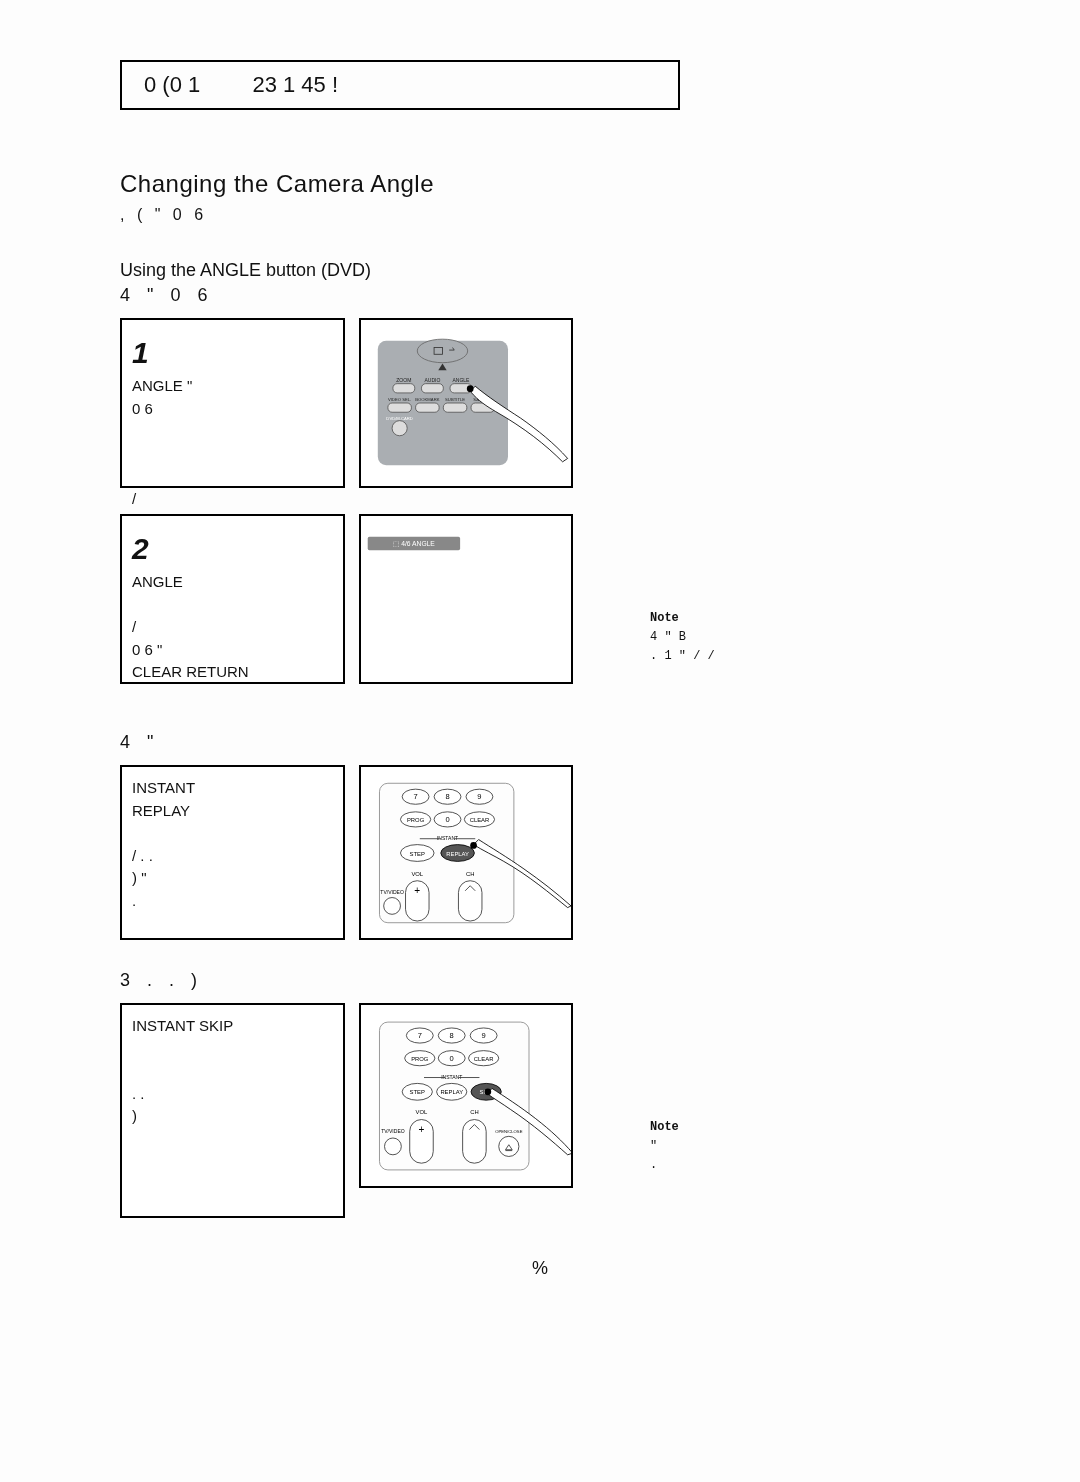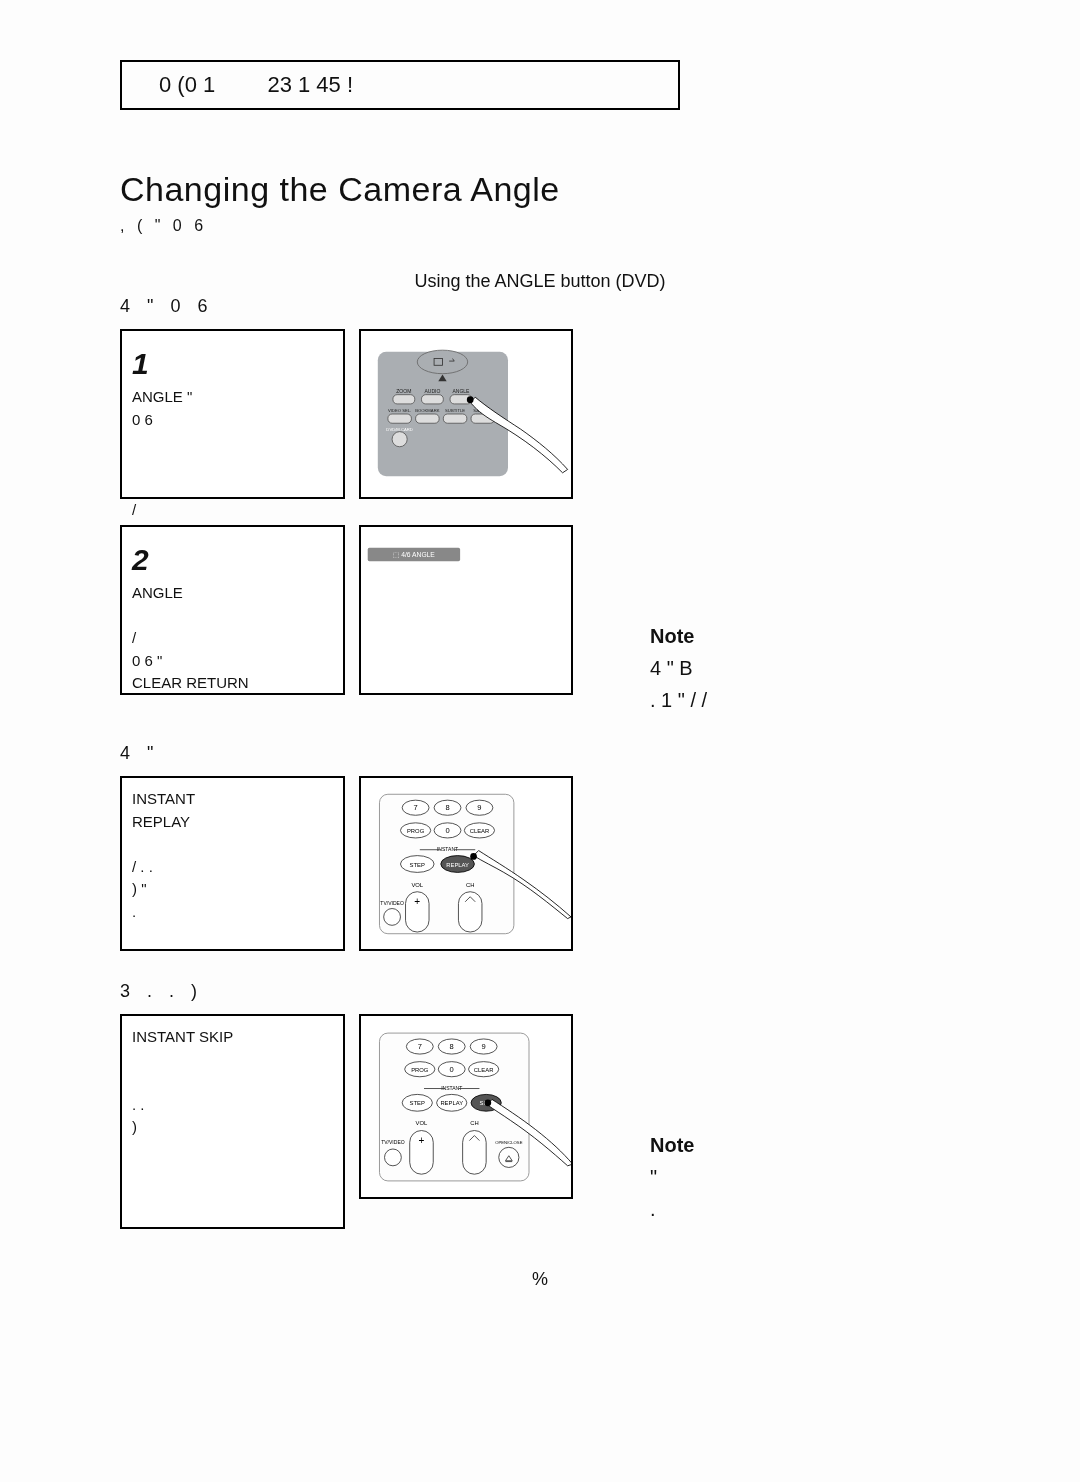--- a/index.html
+++ b/index.html
@@ -7,34 +7,34 @@
       width: 1080px;
       height: 1482px;
       background: #fdfdfd;
       font-family: Arial, Helvetica, sans-serif;
       color: #111;
       position: relative;
       padding: 60px 120px 40px 120px;
     }
     .black-banner {
       border: 2px solid #000;
-      padding: 10px 37px;
+      padding: 10px 22px;
       font-size: 22px;
       width: 560px;
       margin-bottom: 60px;
     }
     .black-banner .left { margin-right: 46px; }
     h1 {
-      font-size: 34px;
+      font-size: 24px;
       font-weight: normal;
       letter-spacing: 0.5px;
       margin-bottom: 8px;
     }
     .subline { font-size: 16px; margin-bottom: 36px; letter-spacing: 4px; }
-    .usingline { font-size: 18px; margin-bottom: 4px; text-align: center; }
+    .usingline { font-size: 18px; margin-bottom: 4px; }
     .usingsub { font-size: 18px; letter-spacing: 6px; margin-bottom: 12px; }
     .row { display: flex; gap: 14px; }
     .stepbox {
       border: 2px solid #000;
       width: 225px;
       height: 170px;
       padding: 10px;
       position: relative;
       font-size: 15px;
       line-height: 1.5;
@@ -46,21 +46,21 @@
       width: 214px;
       height: 170px;
       background: #fff;
       display: flex;
       align-items: center;
       justify-content: center;
       overflow: hidden;
     }
     .gap { height: 26px; }
     .remote-svg { width: 250px; height: 160px; }
-    .floating-note { position: absolute; font-size: 20px; line-height: 1.6; }
+    .floating-note { position: absolute; font-size: 12px; line-height: 1.6; font-family: Liberation Mono, monospace; }
     .section { margin-bottom: 30px; }
     .pagenum { text-align: center; font-size: 18px; margin-top: 40px; }
   </style>
 </head>
 <body>
 
 <div class="black-banner">
   <span class="left">0 (0 1</span>
   <span>23 1 45 !</span>
 </div>

